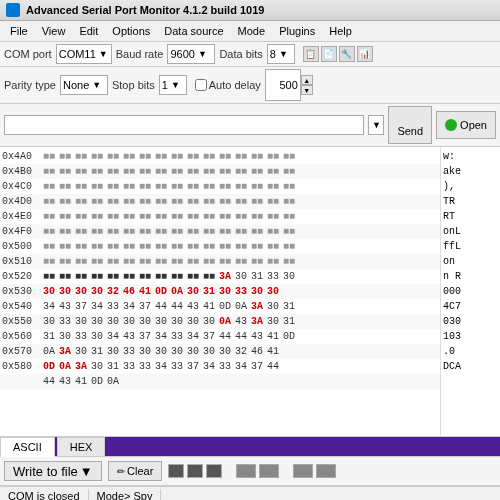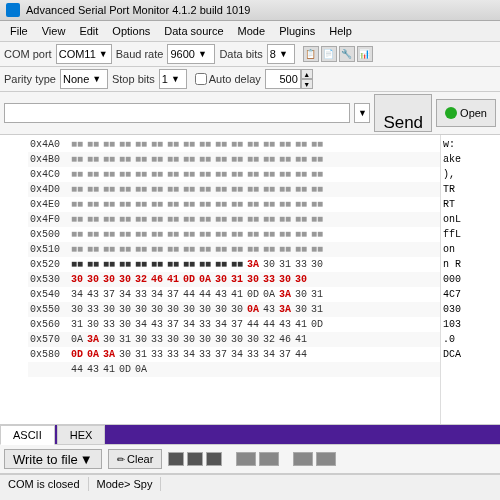--- a/index.html
+++ b/index.html
@@ -12,21 +12,21 @@
       overflow: hidden;
     }
     .title-bar {
       background: linear-gradient(to bottom, #e8e8e8, #d4d4d4);
       border-bottom: 1px solid #aaa;
       padding: 3px 6px;
       display: flex;
       align-items: center;
       gap: 6px;
       font-size: 11px;
-      font-weight: normal;
+      font-weight: bold;
     }
     .title-bar-icon {
       width: 14px;
       height: 14px;
       background: #0078d4;
       border-radius: 2px;
       display: inline-block;
     }
     .menu-bar {
       background: #f0f0f0;
@@ -63,21 +63,21 @@
       cursor: pointer;
     }
     .dropdown-arrow {
       margin-left: 3px;
       font-size: 9px;
     }
     .send-btn {
       background: #e8e8e8;
       border: 1px solid #aaa;
       padding: 18px 8px;
-      font-size: 17px;
+      font-size: 11px;
       cursor: pointer;
       height: 20px;
     }
     .open-btn {
       background: #e8e8e8;
       border: 1px solid #aaa;
       padding: 1px 8px;
       font-size: 11px;
       cursor: pointer;
       height: 28px;
@@ -112,21 +112,20 @@
       overflow-y: auto;
       font-family: 'Courier New', monospace;
       font-size: 10px;
       padding: 2px 0;
     }
     .hex-row {
       display: flex;
       align-items: center;
       height: 15px;
       padding: 0 2px;
-      margin-left: 28px;
     }
     .hex-row:nth-child(odd) { background: #fff; }
     .hex-row:nth-child(even) { background: #f8f8f8; }
     .hex-addr {
       width: 40px;
       color: #333;
       font-size: 10px;
       flex-shrink: 0;
     }
     .hex-bytes {
@@ -260,21 +259,21 @@
     }
     .checkbox-inline {
       display: flex;
       align-items: center;
       gap: 2px;
     }
     .number-field {
       width: 36px;
       border: 1px solid #aaa;
       background: white;
-      height: 20px;
+      height: 32px;
       padding: 1px 2px;
       font-size: 11px;
       text-align: right;
     }
     .spin-wrapper {
       display: flex;
       align-items: center;
     }
     .spin-btns {
       display: flex;

